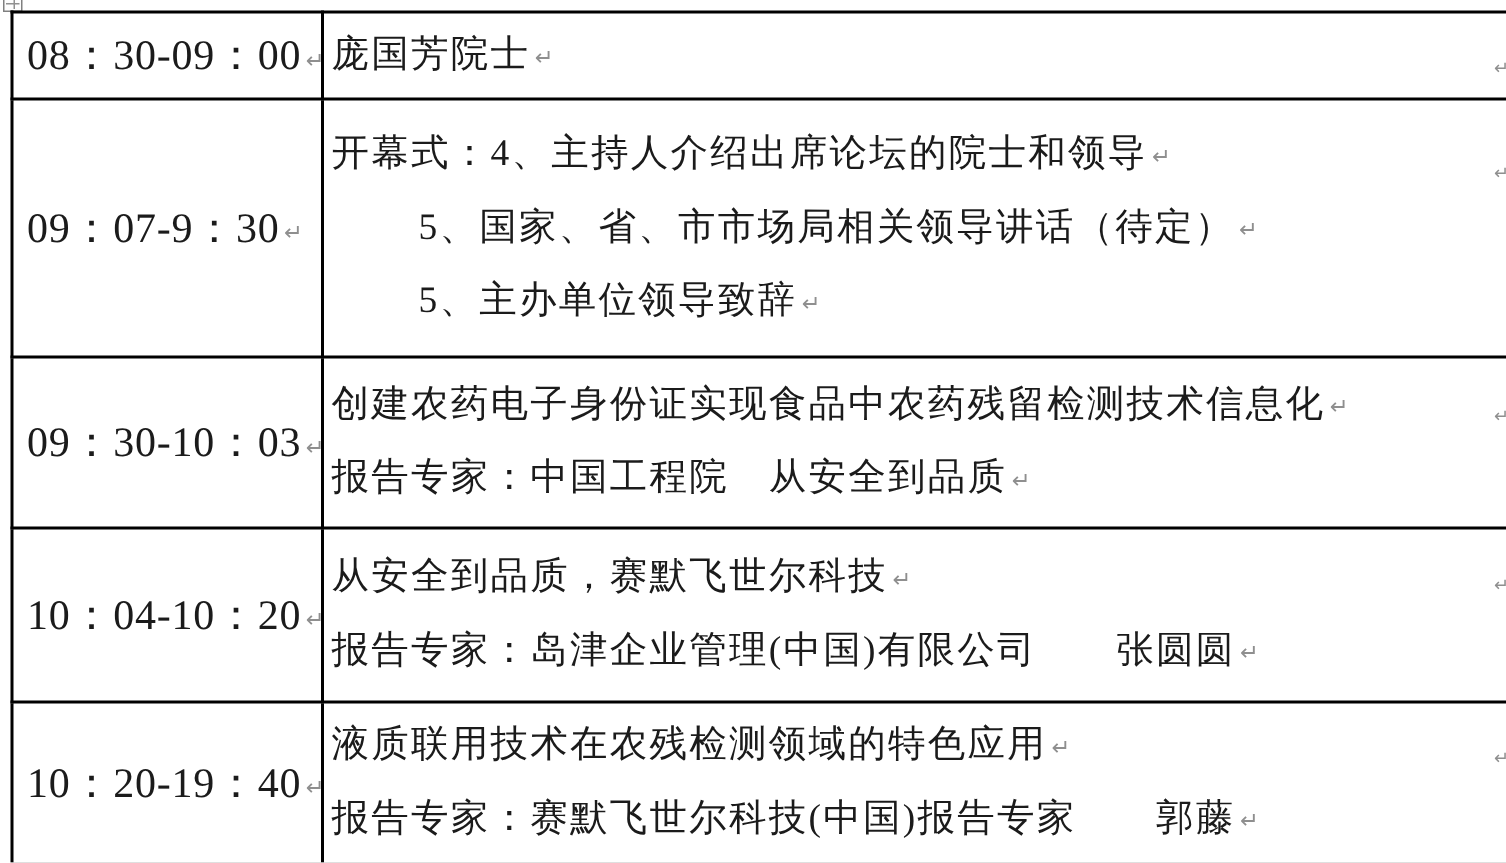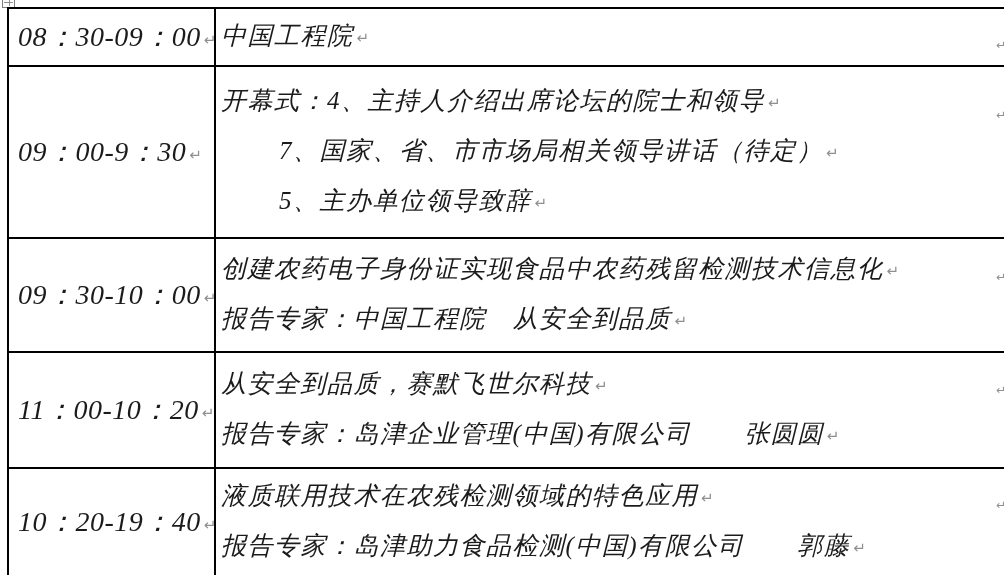--- a/index.html
+++ b/index.html
@@ -3,21 +3,20 @@
 <meta charset="utf-8">
 <style>
   html,body{margin:0;padding:0;background:#ffffff;}
   #canvas{
     position:relative;
     width:1004px;height:575px;
     overflow:hidden;
     background:#ffffff;
     font-family:"Liberation Serif","DejaVu Serif",serif;
     color:#1b1b1b;
-    font-style:italic;
   }
   
   .move-handle{
     position:absolute;left:2px;top:-4px;width:13px;height:12px;
     border:1px solid #808080;background:#fdfdfd;box-sizing:border-box;
   }
   .move-handle::before,.move-handle::after{
     content:"";position:absolute;background:#909090;
   }
   .move-handle::before{left:50%;top:1px;bottom:1px;width:1px;}
@@ -77,61 +76,61 @@
 
   <table class="schedule">
     <tbody>
         <tr>
     <td class="time-cell">
       <span>08：30-09：00</span><span class="pmark">↵</span>
     </td>
     <td class="content-cell">
       <div>
               <div class="line">
-    <span>中国工程院</span><span class="pmark">↵</span>
+    <span>庞国芳院士</span><span class="pmark">↵</span>
   </div>
             </div>
     </td>
   </tr>
         <tr>
     <td class="time-cell">
-      <span>09：00-9：30</span><span class="pmark">↵</span>
+      <span>09：07-9：30</span><span class="pmark">↵</span>
     </td>
     <td class="content-cell">
       <div>
               <div class="line">
     <span>开幕式：4、主持人介绍出席论坛的院士和领导</span><span class="pmark">↵</span>
   </div>
               <div class="line indent">
-    <span>7、国家、省、市市场局相关领导讲话（待定）</span><span class="pmark">↵</span>
+    <span>5、国家、省、市市场局相关领导讲话（待定）</span><span class="pmark">↵</span>
   </div>
               <div class="line indent">
     <span>5、主办单位领导致辞</span><span class="pmark">↵</span>
   </div>
             </div>
     </td>
   </tr>
         <tr>
     <td class="time-cell">
-      <span>09：30-10：00</span><span class="pmark">↵</span>
+      <span>09：30-10：03</span><span class="pmark">↵</span>
     </td>
     <td class="content-cell">
       <div>
               <div class="line">
     <span>创建农药电子身份证实现食品中农药残留检测技术信息化</span><span class="pmark">↵</span>
   </div>
               <div class="line">
     <span>报告专家：中国工程院　从安全到品质</span><span class="pmark">↵</span>
   </div>
             </div>
     </td>
   </tr>
         <tr>
     <td class="time-cell">
-      <span>11：00-10：20</span><span class="pmark">↵</span>
+      <span>10：04-10：20</span><span class="pmark">↵</span>
     </td>
     <td class="content-cell">
       <div>
               <div class="line">
     <span>从安全到品质，赛默飞世尔科技</span><span class="pmark">↵</span>
   </div>
               <div class="line">
     <span>报告专家：岛津企业管理(中国)有限公司　　张圆圆</span><span class="pmark">↵</span>
   </div>
             </div>
@@ -140,21 +139,21 @@
         <tr>
     <td class="time-cell">
       <span>10：20-19：40</span><span class="pmark">↵</span>
     </td>
     <td class="content-cell">
       <div>
               <div class="line">
     <span>液质联用技术在农残检测领域的特色应用</span><span class="pmark">↵</span>
   </div>
               <div class="line">
-    <span>报告专家：岛津助力食品检测(中国)有限公司　　郭藤</span><span class="pmark">↵</span>
+    <span>报告专家：赛默飞世尔科技(中国)报告专家　　郭藤</span><span class="pmark">↵</span>
   </div>
             </div>
     </td>
   </tr>
       </tbody>
   </table>
 
   <span class="row-end-mark" style="top:38px">↵</span>
   <span class="row-end-mark" style="top:108px">↵</span>
   <span class="row-end-mark" style="top:270px">↵</span>

